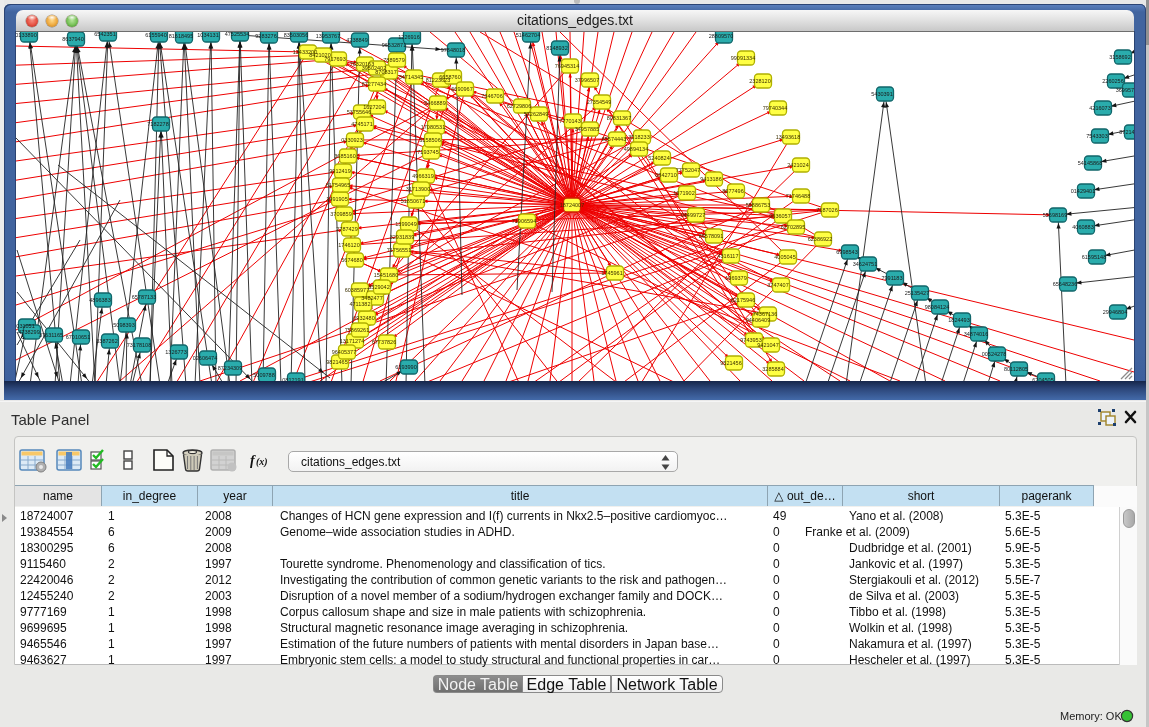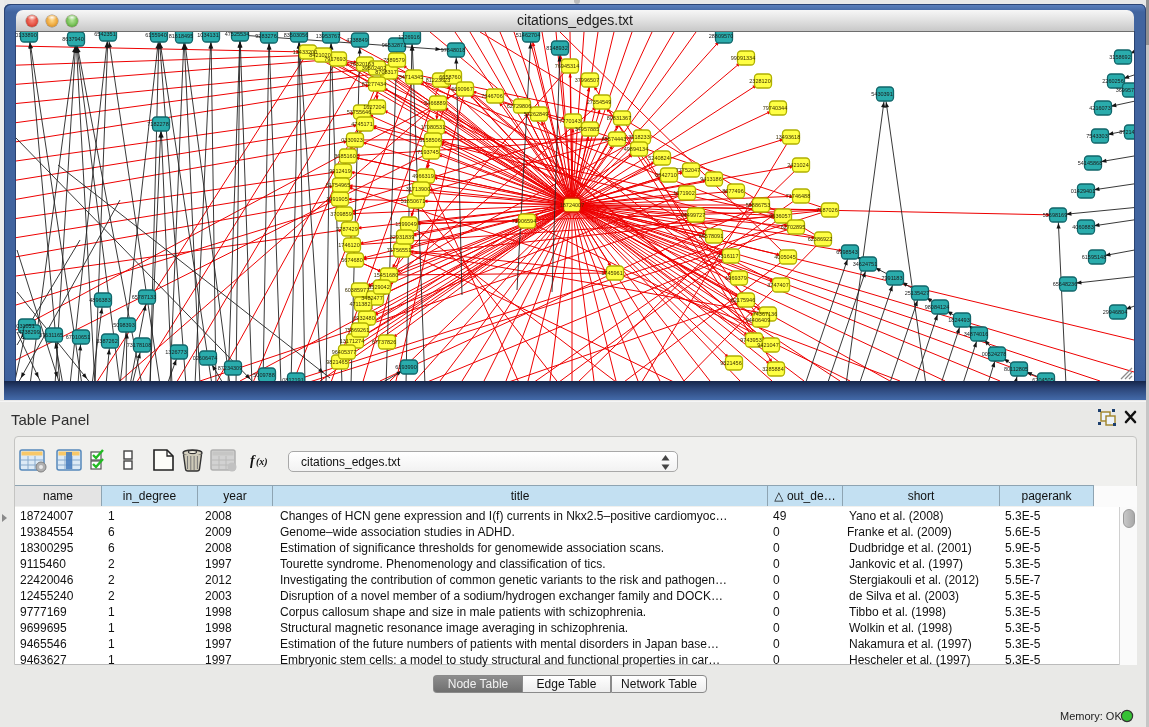--- a/index.html
+++ b/index.html
@@ -9,21 +9,21 @@
 #title {width:100%;text-align:center;font-size:14px;color:#1c1c1c;line-height:21px}
 #tablepanel {left:0;top:401px;width:1146px;height:326px;background:#e9e9e7;border-top:1px solid #f5f5f5}
 #tpheader {left:11px;top:411px;font-size:15px;color:#2e2e2e}
 #container {position:absolute;left:14px;top:436px;width:1123px;height:229px;background:#f0f0ee;border:1px solid #c4c4c2;border-radius:4px 4px 0 0}
 .hcell {position:absolute;top:485px;height:21px;background:#c3e0f2;border-right:1px solid #8ea4b2;border-top:1px solid #8ea4b2;font-size:12px;color:#111;text-align:center;line-height:21px}
 #tbody {position:absolute;left:15px;top:507px;width:1104px;height:158px;background:#fff;border-bottom:1px solid #bbb}
 .trow {position:absolute;left:0;top:0;width:1149px;height:16px;font-size:12px;color:#111}
 .trow span {position:absolute;top:1px;white-space:nowrap}
 #scroll {position:absolute;left:1119px;top:507px;width:18px;height:158px;background:#fafafa;border-left:1px solid #d0d0d0}
 #thumb {position:absolute;left:2.5px;top:2px;width:12px;height:19px;background:linear-gradient(90deg,#c9c9c9,#a8a8a8);border-radius:6px;border:1px solid #999}
-.tabseg {position:absolute;top:675px;height:18px;border:1px solid #8a8a8a;font-size:12px;text-align:center;line-height:17px;color:#111;background:linear-gradient(180deg,#ffffff,#ededed)}
+.tabseg {position:absolute;top:675px;height:18px;border:1px solid #8a8a8a;font-size:16px;text-align:center;line-height:17px;color:#111;background:linear-gradient(180deg,#ffffff,#ededed)}
 #memory {position:absolute;top:710px;left:1060px;font-size:11px;color:#222;white-space:nowrap}
 </style></head>
 <body>
 <div id="frame" class="abs"></div>
 <div class="abs" id="canvasarea" style="left:16px;top:32px;width:1118px;height:349px;background:#fff;outline:1px solid #2a4372">
 <svg width="1118" height="349" viewBox="16 32 1118 349" style="position:absolute;left:0;top:0;background:#fff">
 <g stroke="#ee0000" stroke-width="1" fill="none">
 <line x1="572" y1="205" x2="308" y2="52"></line>
 <line x1="572" y1="205" x2="338" y2="59"></line>
 <line x1="572" y1="205" x2="365" y2="64"></line>
@@ -998,28 +998,27 @@
     <span style="left:773px">49</span>
     <span style="left:849px">Yano et al. (2008)</span>
     <span style="left:1005px">5.3E-5</span>
   </div>
 <div class="trow" style="top:524px">
 <span style="left:20px">19384554</span>
     <span style="left:108px">6</span>
     <span style="left:205px">2009</span>
     <span style="left:280px">Genome–wide association studies in ADHD.</span>
     <span style="left:773px">0</span>
-    <span style="left:847px">Franke et al. (2009)</span>
+    <span style="left:805px">Franke et al. (2009)</span>
     <span style="left:1005px">5.6E-5</span>
   </div>
 <div class="trow" style="top:540px">
 <span style="left:20px">18300295</span>
     <span style="left:108px">6</span>
     <span style="left:205px">2008</span>
-    <span style="left:280px">Estimation of significance thresholds for genomewide association scans.</span>
     <span style="left:773px">0</span>
     <span style="left:849px">Dudbridge et al. (2001)</span>
     <span style="left:1005px">5.9E-5</span>
   </div>
 <div class="trow" style="top:556px">
 <span style="left:20px">9115460</span>
     <span style="left:108px">2</span>
     <span style="left:205px">1997</span>
     <span style="left:280px">Tourette syndrome. Phenomenology and classification of tics.</span>
     <span style="left:773px">0</span>
@@ -1078,21 +1077,21 @@
     <span style="left:280px">Embryonic stem cells: a model to study structural and functional properties in car…</span>
     <span style="left:773px">0</span>
     <span style="left:849px">Hescheler et al. (1997)</span>
     <span style="left:1005px">5.3E-5</span>
   </div>
   <div id="scroll">
     <div id="thumb"></div>
   </div>
   <div class="tabseg" style="left:433px;width:89px;border-radius:4px 0 0 4px;background:linear-gradient(180deg,#8d8d8d,#6f6f6f);color:#f2f2f2;border-right:none">Node Table</div>
   <div class="tabseg" style="left:522px;width:89px">Edge Table</div>
-  <div class="tabseg" style="left:611px;width:96px;border-radius:0 4px 4px 0;border-left:1px solid #8a8a8a">Network Table</div>
+  <div class="tabseg" style="left:611px;width:112px;border-radius:0 4px 4px 0;border-left:1px solid #8a8a8a">Network Table</div>
   <div id="memory">Memory: OK</div>
   <svg class="abs" style="left:1118px;top:708px" width="20" height="18">
     <circle cx="9" cy="8" r="5.6" fill="#35c135" stroke="#333" stroke-width="1.2"></circle>
   </svg>
 
 <svg class="abs" style="left:18px;top:448px" width="270" height="28">
 
   <g transform="translate(2,2)">
    <rect x="0" y="0" width="24" height="20" rx="2" fill="#dceaf6" stroke="#5588bb" stroke-width="1.5"></rect>
    <rect x="1.5" y="1.5" width="21" height="4" fill="#f8c868"></rect>

